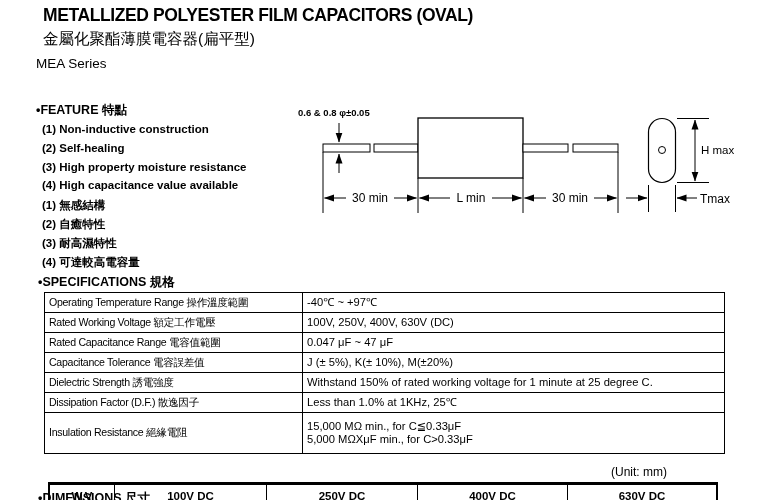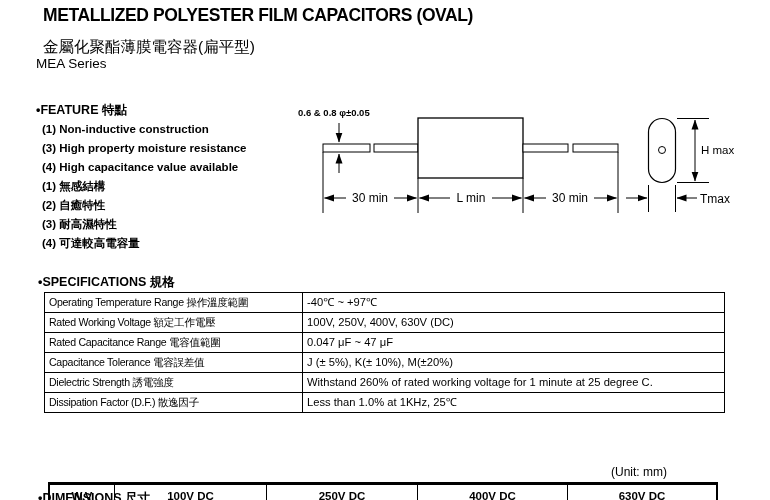--- a/index.html
+++ b/index.html
@@ -3,21 +3,21 @@
 <meta charset="utf-8">
 <style>
   html,body { margin:0; padding:0; background:#fff; }
   #page {
     position:relative; width:770px; height:500px; overflow:hidden;
     background:#fff; color:#000;
     font-family:"Liberation Sans", sans-serif;
     -webkit-font-smoothing:antialiased;
   }
   .title { position:absolute; left:43px; top:5px; font-size:17.5px; font-weight:bold; letter-spacing:-0.4px; white-space:nowrap; }
-  .subtitle { position:absolute; left:43px; top:29px; font-size:15.5px; white-space:nowrap;margin-top:8px; }
+  .subtitle { position:absolute; left:43px; top:29px; font-size:15.5px; white-space:nowrap; }
   .series { position:absolute; left:36px; top:56px; font-size:13.5px; white-space:nowrap; }
 
   .feature { position:absolute; left:36px; top:102px; width:260px; }
   .sec-heading { font-size:12.5px; font-weight:bold; white-space:nowrap; }
   .feature .sec-heading { margin-bottom:4px; }
   .feature-item { font-size:11.5px; height:18.8px; padding-left:6px; white-space:nowrap;font-weight:bold; }
 
   .diagram { position:absolute; left:290px; top:95px; }
   .diagram text { fill:#000; font-family:"Liberation Sans", sans-serif; }
   .diagram .dim-text { font-size:12px; }
@@ -49,20 +49,21 @@
 
 <div id="page">
 
   <div class="title">METALLIZED POLYESTER FILM CAPACITORS (OVAL)</div>
   <div class="subtitle">金屬化聚酯薄膜電容器(扁平型)</div>
   <div class="series">MEA Series</div>
 
   <div class="feature">
     <div class="sec-heading">•FEATURE 特點</div>
     <div class="feature-item">(1) Non-inductive construction</div>
+    <div class="feature-item">(2) Self-healing</div>
     <div class="feature-item">(3) High property moisture resistance</div>
     <div class="feature-item">(4) High capacitance value available</div>
     <div class="feature-item">(1) 無感結構</div>
     <div class="feature-item">(2) 自癒特性</div>
     <div class="feature-item">(3) 耐高濕特性</div>
     <div class="feature-item">(4) 可達較高電容量</div>
   </div>
 
   <svg class="diagram" width="480" height="135" viewBox="0 0 480 135">
     <defs>
@@ -125,25 +126,30 @@
       <tr>
         <td class="spec-label">Rated Capacitance Range 電容值範圍</td>
         <td class="spec-value">0.047 μF ~ 47 μF</td>
       </tr>
       <tr>
         <td class="spec-label">Capacitance Tolerance 電容誤差值</td>
         <td class="spec-value">J (± 5%), K(± 10%), M(±20%)</td>
       </tr>
       <tr>
         <td class="spec-label">Dielectric Strength 誘電強度</td>
-        <td class="spec-value">Withstand 260% of rated working voltage for 1 minute at 25 degree C.</td>
+        <td class="spec-value">Withstand 150% of rated working voltage for 1 minute at 25 degree C.</td>
       </tr>
       <tr>
         <td class="spec-label">Dissipation Factor (D.F.) 散逸因子</td>
         <td class="spec-value">Less than 1.0% at 1KHz, 25℃</td>
+      </tr>
+      <tr class="tall">
+        <td class="spec-label">Insulation Resistance 絕緣電阻</td>
+        <td class="spec-value">15,000 MΩ  min., for C≦0.33μF
+5,000 MΩXμF min., for C&gt;0.33μF</td>
       </tr>
     </tbody>
   </table>
 
   <div class="sec-heading dims-heading">•DIMENSIONS 尺寸</div>
   <div class="unit-label">(Unit: mm)</div>
 
   <div class="dims-table">
     <div class="dims-cell">W.V</div>
     <div class="dims-cell">100V DC</div>

